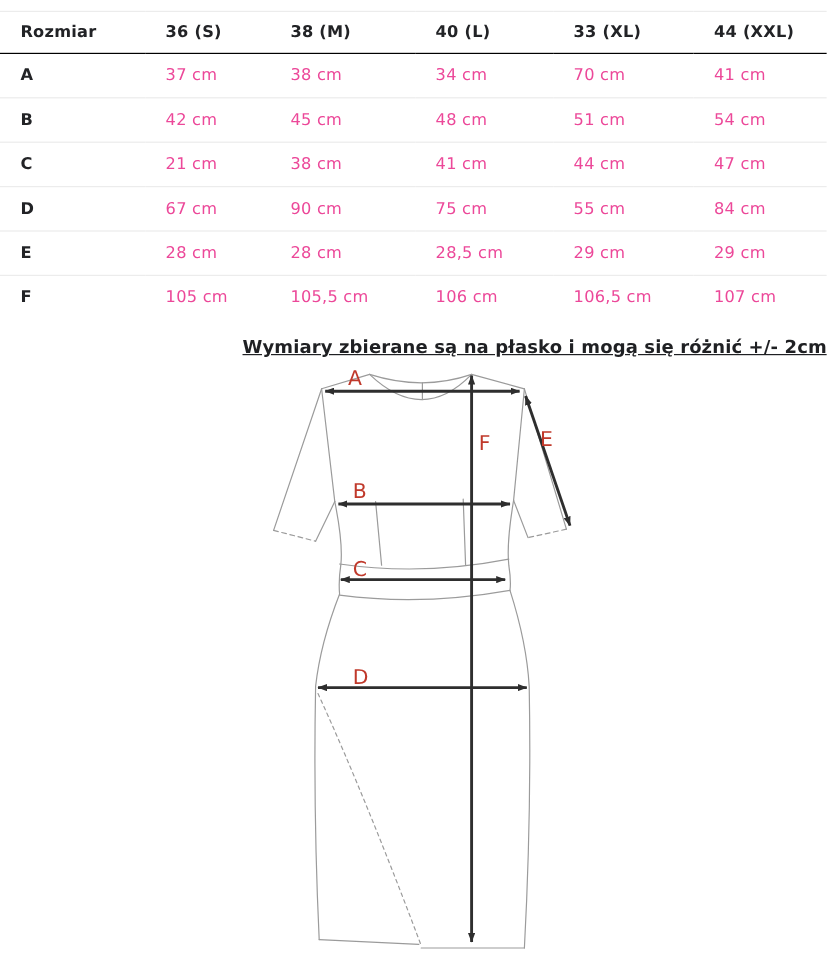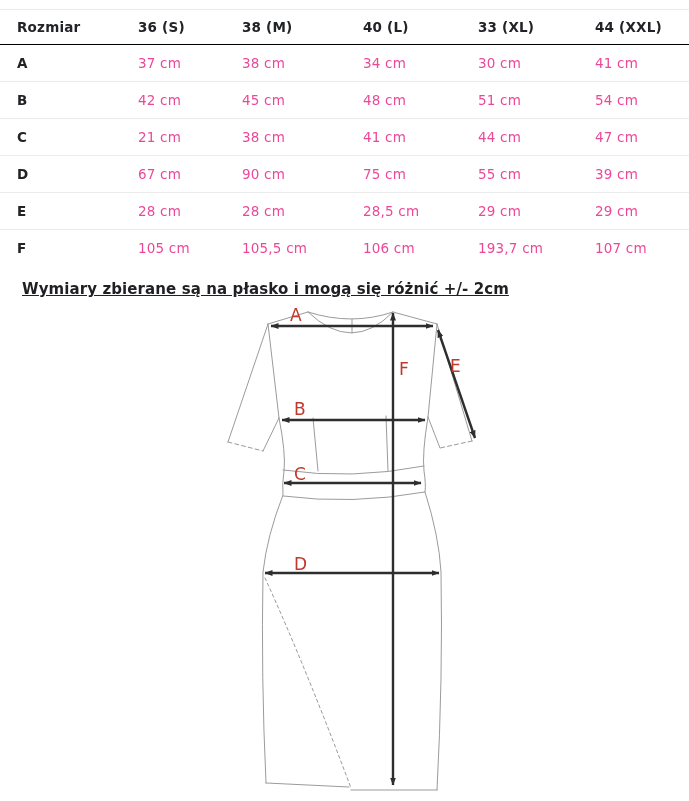--- a/index.html
+++ b/index.html
@@ -48,21 +48,21 @@
   }
   table.size-table td.row-label {
     font-weight: bold;
     color: #222326;
   }
 
   
   .caption {
     margin-top: 14px;
     padding-left: 22px;
-    text-align: left;
+    text-align: right;
     font-size: 15px;
     font-weight: bold;
     color: #1f2023;
     text-decoration: underline;
     letter-spacing: 0.1px;
   }
 
   
   svg.dress-diagram {
     display: block;
@@ -111,21 +111,21 @@
         <th>33 (XL)</th>
         <th>44 (XXL)</th>
       </tr>
     </thead>
     <tbody>
       <tr>
         <td class="row-label">A</td>
         <td>37 cm</td>
         <td>38 cm</td>
         <td>34 cm</td>
-        <td>30 cm</td>
+        <td>70 cm</td>
         <td>41 cm</td>
       </tr>
       <tr>
         <td class="row-label">B</td>
         <td>42 cm</td>
         <td>45 cm</td>
         <td>48 cm</td>
         <td>51 cm</td>
         <td>54 cm</td>
       </tr>
@@ -136,36 +136,36 @@
         <td>41 cm</td>
         <td>44 cm</td>
         <td>47 cm</td>
       </tr>
       <tr>
         <td class="row-label">D</td>
         <td>67 cm</td>
         <td>90 cm</td>
         <td>75 cm</td>
         <td>55 cm</td>
-        <td>39 cm</td>
+        <td>84 cm</td>
       </tr>
       <tr>
         <td class="row-label">E</td>
         <td>28 cm</td>
         <td>28 cm</td>
         <td>28,5 cm</td>
         <td>29 cm</td>
         <td>29 cm</td>
       </tr>
       <tr>
         <td class="row-label">F</td>
         <td>105 cm</td>
         <td>105,5 cm</td>
         <td>106 cm</td>
-        <td>193,7 cm</td>
+        <td>106,5 cm</td>
         <td>107 cm</td>
       </tr>
     </tbody>
   </table>
 
   <div class="caption">Wymiary zbierane są na płasko i mogą się różnić +/- 2cm</div>
 
   <svg class="dress-diagram" width="689" height="501" viewBox="0 300 689 501" xmlns="http://www.w3.org/2000/svg">
     <defs>
       <marker id="ah" viewBox="0 0 8 6" refX="7.5" refY="3" markerWidth="8" markerHeight="6" orient="auto-start-reverse" markerUnits="userSpaceOnUse">

